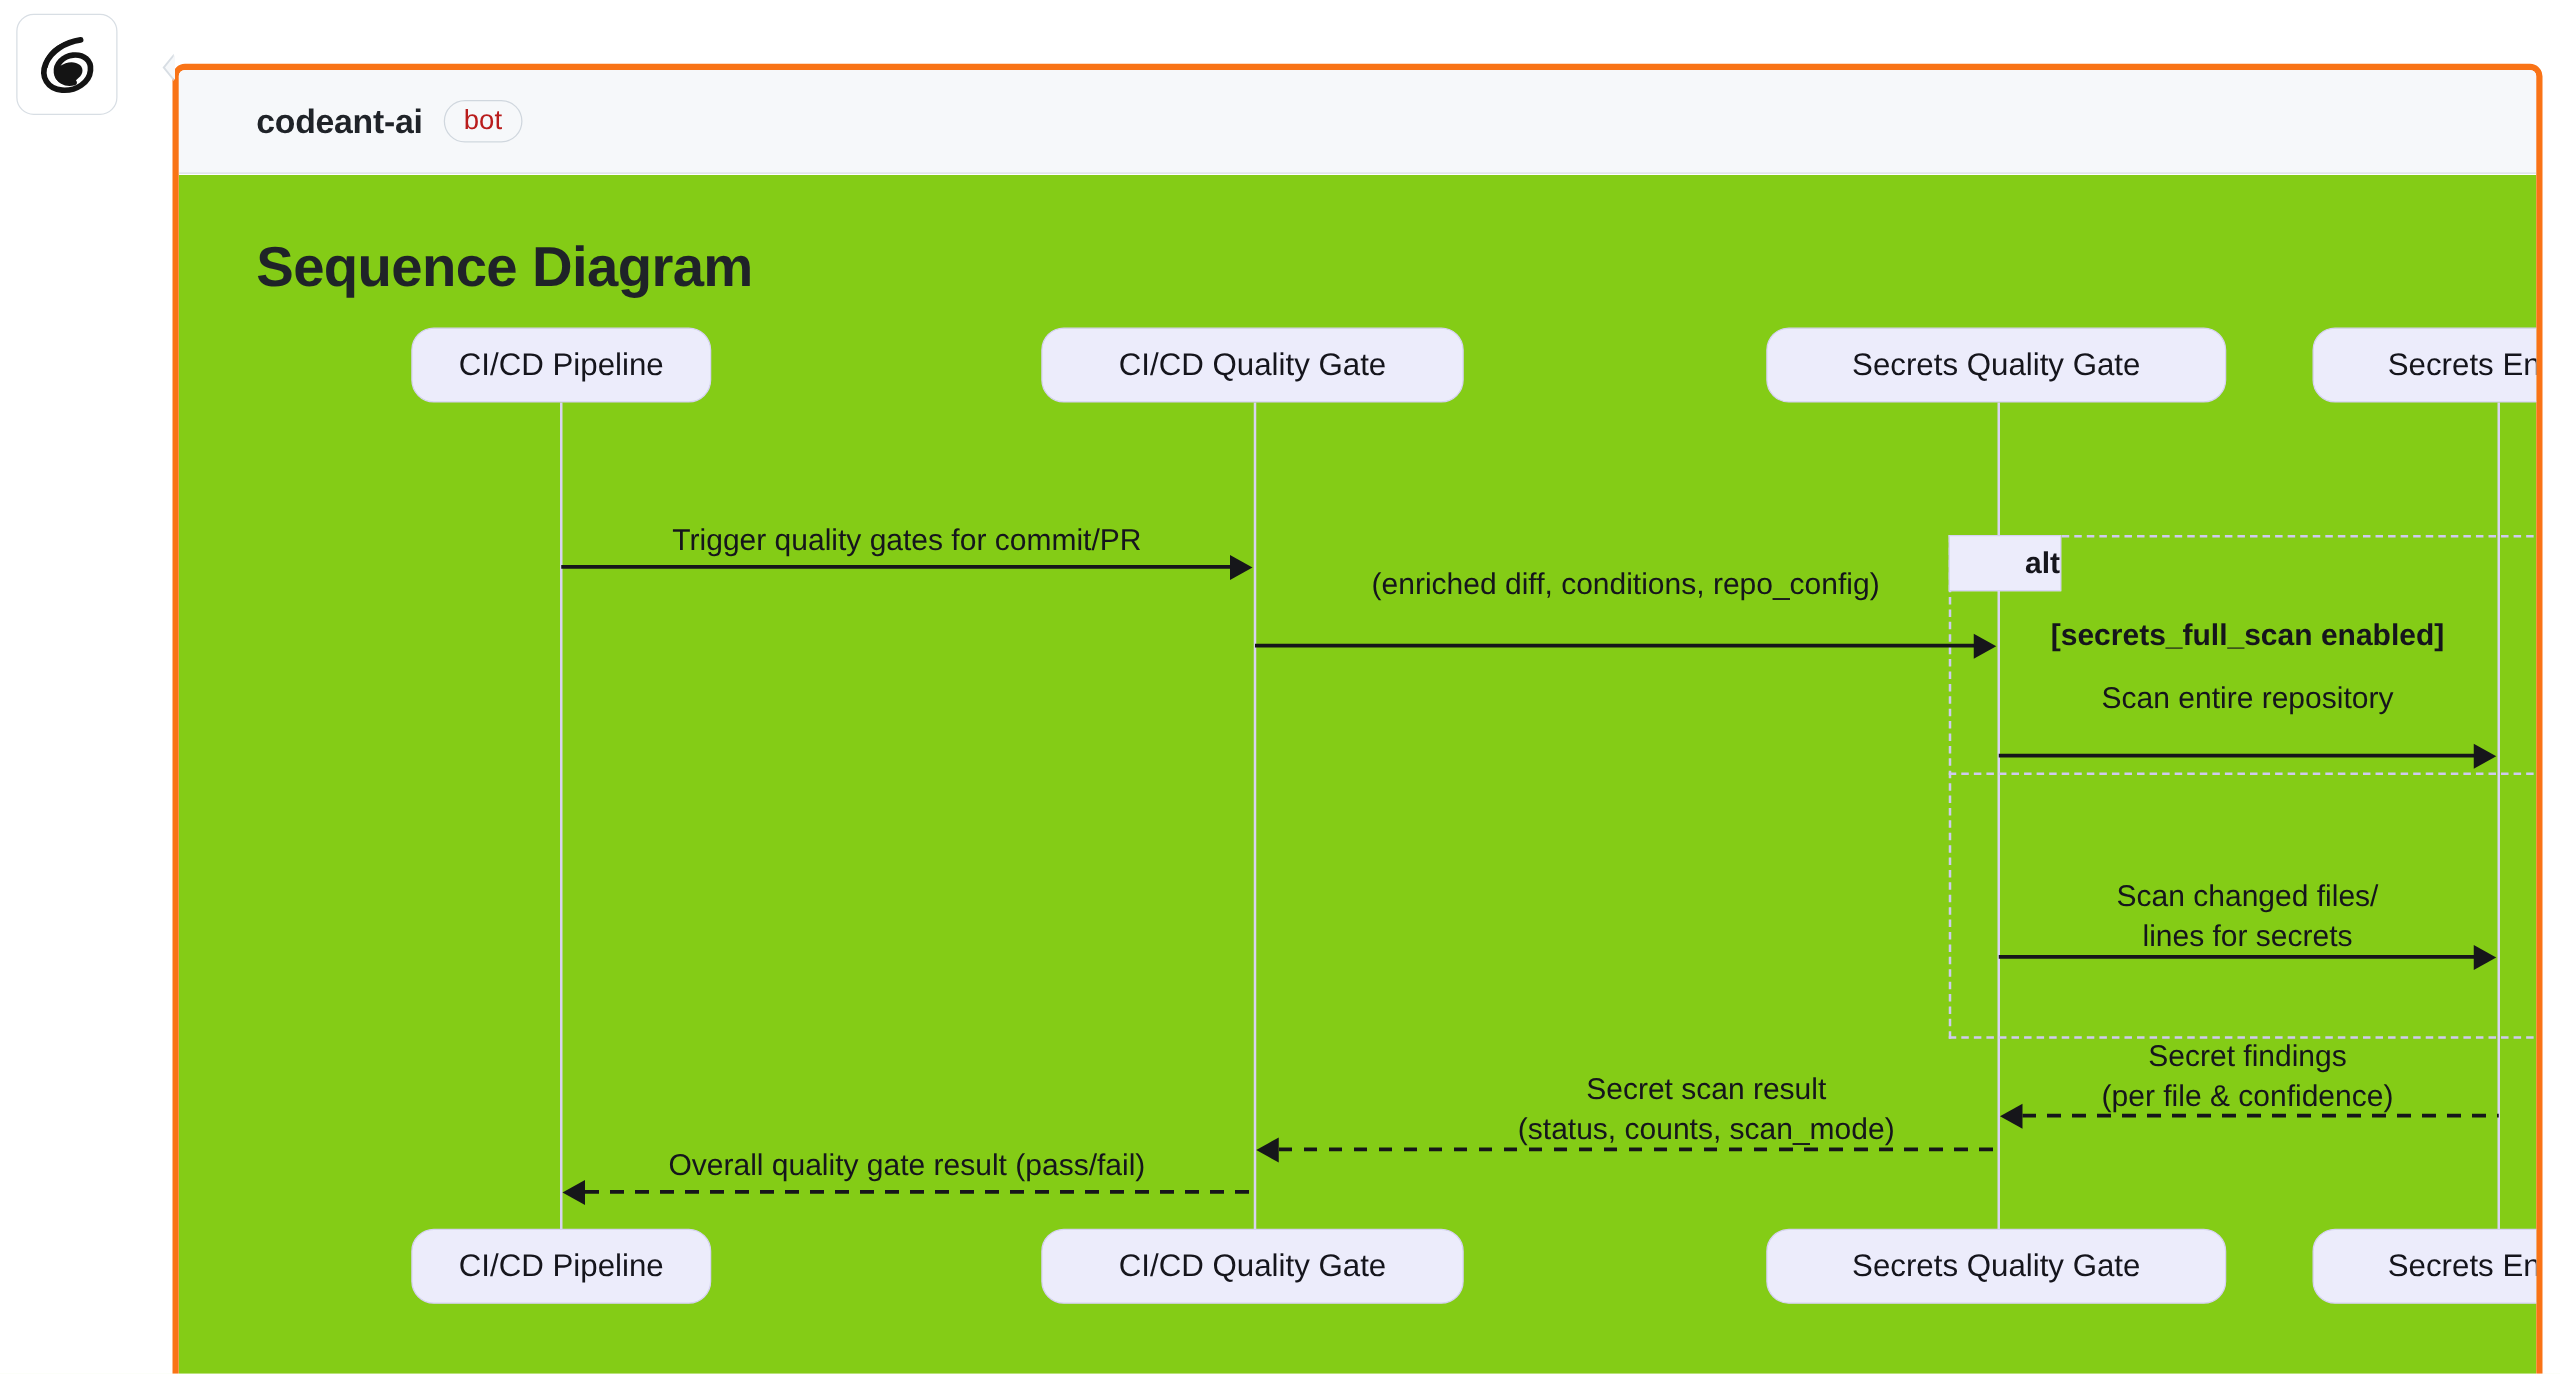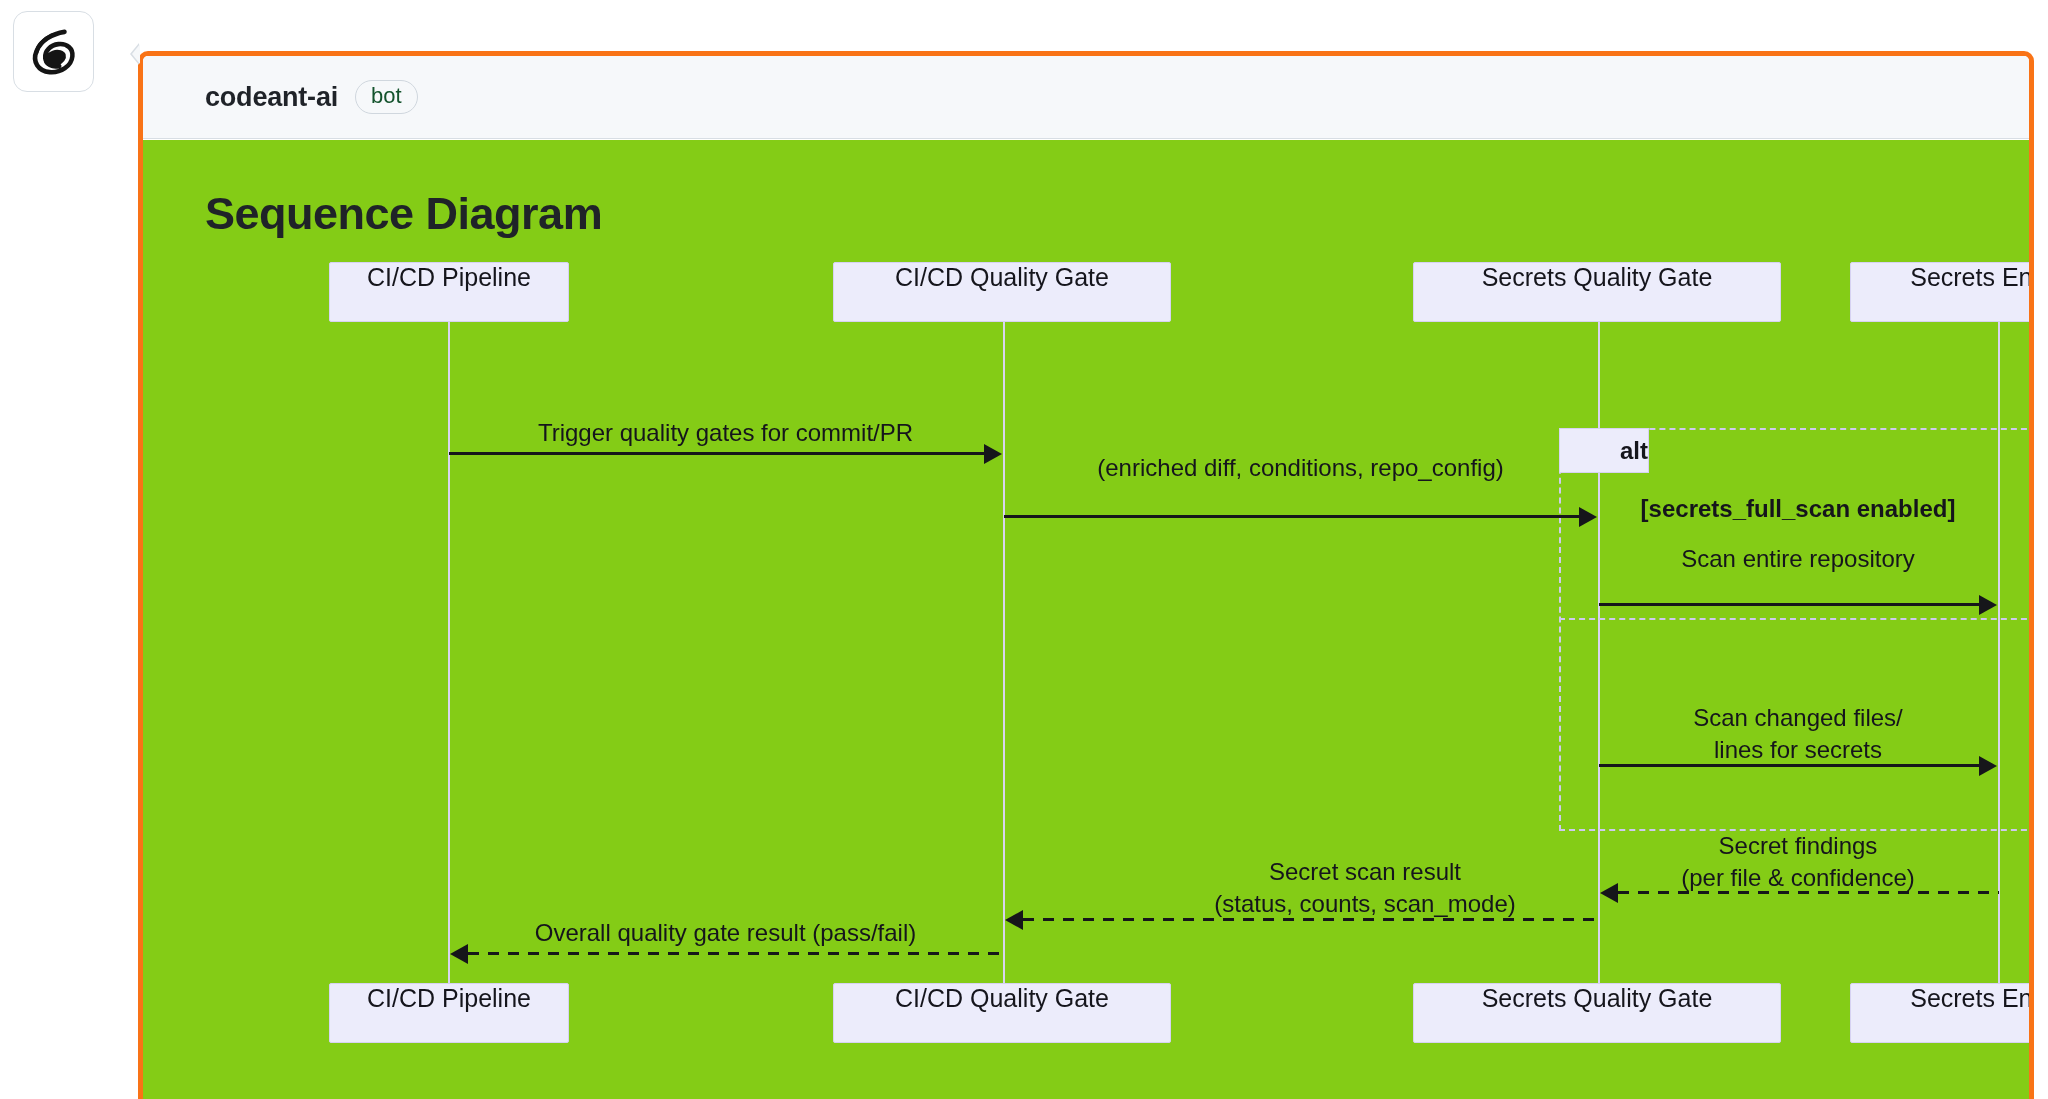--- a/index.html
+++ b/index.html
@@ -84,21 +84,21 @@
     font-weight: bold;
     color: #1f2328;
     letter-spacing: -0.2px;
   }
   .bot-badge {
     margin-left: 17px;
     border: 1px solid #d0d7de;
     border-radius: 30px;
     padding: 4px 15px 6px 15px;
     font-size: 22px;
-    color: #14532d;
+    color: #b91c1c;
     line-height: 1;
     background: transparent;
   }
 
   .card-body {
     position: absolute;
     left: 0;
     top: 84px;
     width: 100%;
     bottom: 0;
@@ -128,24 +128,24 @@
     position: absolute;
     width: 2px;
     background: #d8d4f0;
   }
 
   .actor-box {
     position: absolute;
     height: 60px;
     background: #ECECFB;
     border: 1px solid #d6d2f2;
-    border-radius: 2px;
+    border-radius: 18px;
     box-sizing: border-box;
     display: flex;
-    align-items: flex-start;
+    align-items: center;
     justify-content: center;
     color: #15151c;
     font-size: 25px;
     white-space: nowrap;
   }
 
   
   .alt-frame {
     position: absolute;
     border: 2px dashed #cfc9ef;

